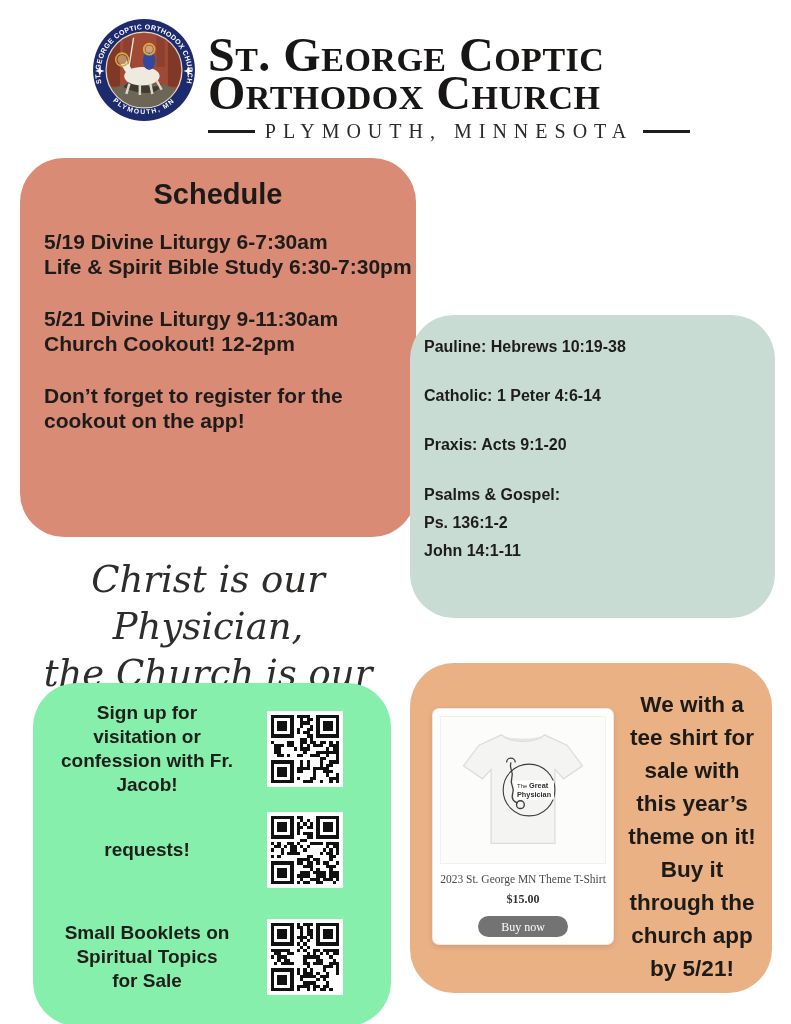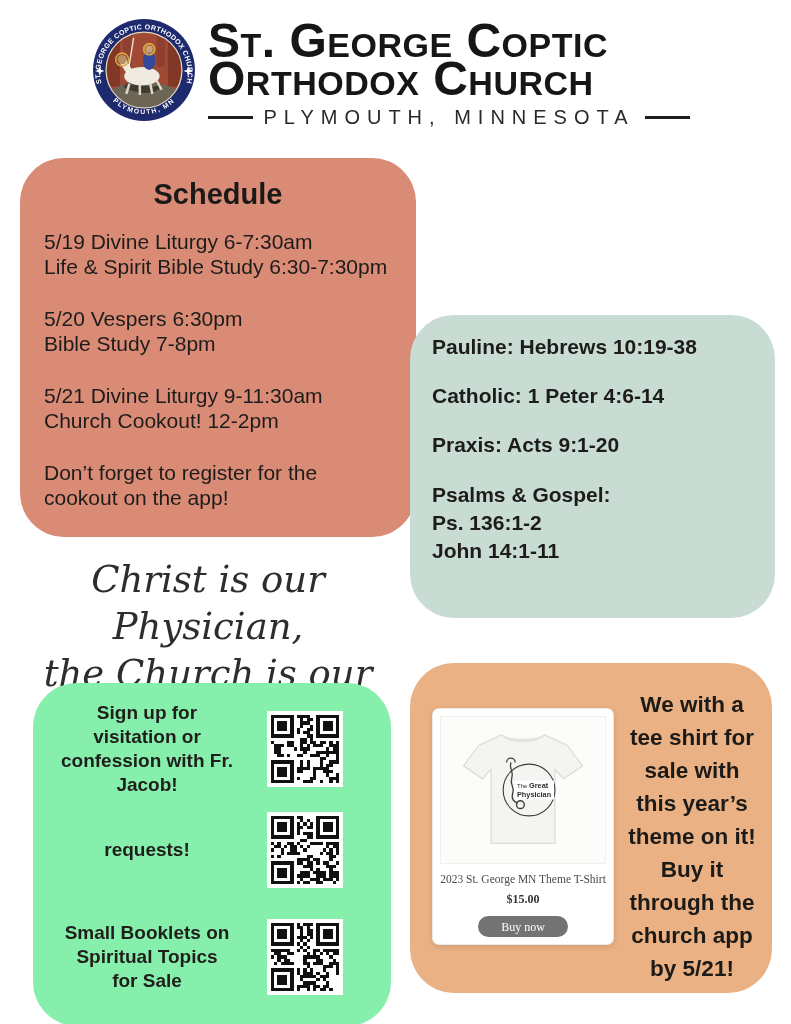--- a/index.html
+++ b/index.html
@@ -2,44 +2,44 @@
 <html><head>
 <meta charset="utf-8">
 <style>
   html,body{margin:0;padding:0;background:#ffffff;}
   body{width:791px;height:1024px;position:relative;overflow:hidden;
        font-family:"Liberation Sans",sans-serif;color:#1e1c1a;}
   .poster{position:absolute;inset:0;}
 
   
   .logo{position:absolute;left:92px;top:18px;width:104px;height:104px;}
-  .titleblock{position:absolute;left:208px;top:22px;width:492px;}
+  .titleblock{position:absolute;left:208px;top:36px;width:492px;font-family:Liberation Serif, serif;}
   .h1line{font-size:48px;line-height:38px;font-weight:700;font-variant:small-caps;
           letter-spacing:.5px;color:#181614;white-space:nowrap;}
   .subtitle{margin-top:8px;display:flex;align-items:center;justify-content:center;width:482px;}
   .sline{width:54px;height:3px;background:#1d1d1d;}
   .stext{margin:0 10px;font-size:20px;font-weight:400;letter-spacing:7px;
          color:#2b2a28;text-transform:uppercase;white-space:nowrap;}
 
   
   .card{position:absolute;border-radius:44px;}
   .schedule{left:20px;top:158px;width:396px;height:379px;background:#d98b76;z-index:1;}
   .readings{left:410px;top:315px;width:365px;height:303px;background:#c8dcd4;z-index:2;}
   .signups{left:33px;top:663px;width:358px;height:343px;background:#86efac;margin-top:20px;}
   .shop{left:410px;top:663px;width:362px;height:330px;background:#e9b184;}
 
   .cardtitle{font-size:29px;font-weight:700;text-align:center;color:#1c1a18;}
   .schedule .cardtitle{padding-top:20px;}
   .readings .cardtitle{padding-top:22px;}
 
-  .schedule .body{margin-top:18px;padding-left:24px;font-size:21px;font-weight:400;}
+  .schedule .body{margin-top:18px;padding-left:24px;font-size:21px;font-weight:700;}
   .schedule .para{margin-bottom:27px;}
   .schedule .ln{line-height:25px;}
 
-  .readings .body{margin-top:19px;padding-left:22px;font-size:21px;font-weight:700;}
+  .readings .body{margin-top:19px;padding-left:14px;font-size:16px;font-weight:700;}
   .readings .item{line-height:25px;margin-bottom:24px;}
   .readings .pg .ln{line-height:28px;}
 
   
   .quote{position:absolute;left:15px;top:556px;width:386px;text-align:center;
          font-family:"DejaVu Serif",serif;font-style:italic;font-size:37px;
          line-height:47px;color:#2e2d2b;}
 
   
   .row{position:absolute;left:0;width:100%;display:flex;align-items:center;}
@@ -122,24 +122,20 @@
       </div>
     </div>
   </div>
 
   <section class="card schedule">
     <div class="cardtitle">Schedule</div>
     <div class="body">
       <div class="para">
         <div class="ln">5/19 Divine Liturgy 6-7:30am</div>
         <div class="ln">Life &amp; Spirit Bible Study 6:30-7:30pm</div>
-      </div>
-      <div class="para">
-        <div class="ln">5/20 Vespers 6:30pm</div>
-        <div class="ln">Bible Study 7-8pm</div>
       </div>
       <div class="para">
         <div class="ln">5/21 Divine Liturgy 9-11:30am</div>
         <div class="ln">Church Cookout! 12-2pm</div>
       </div>
       <div class="para">
         <div class="ln">Don’t forget to register for the</div>
         <div class="ln">cookout on the app!</div>
       </div>
     </div>

